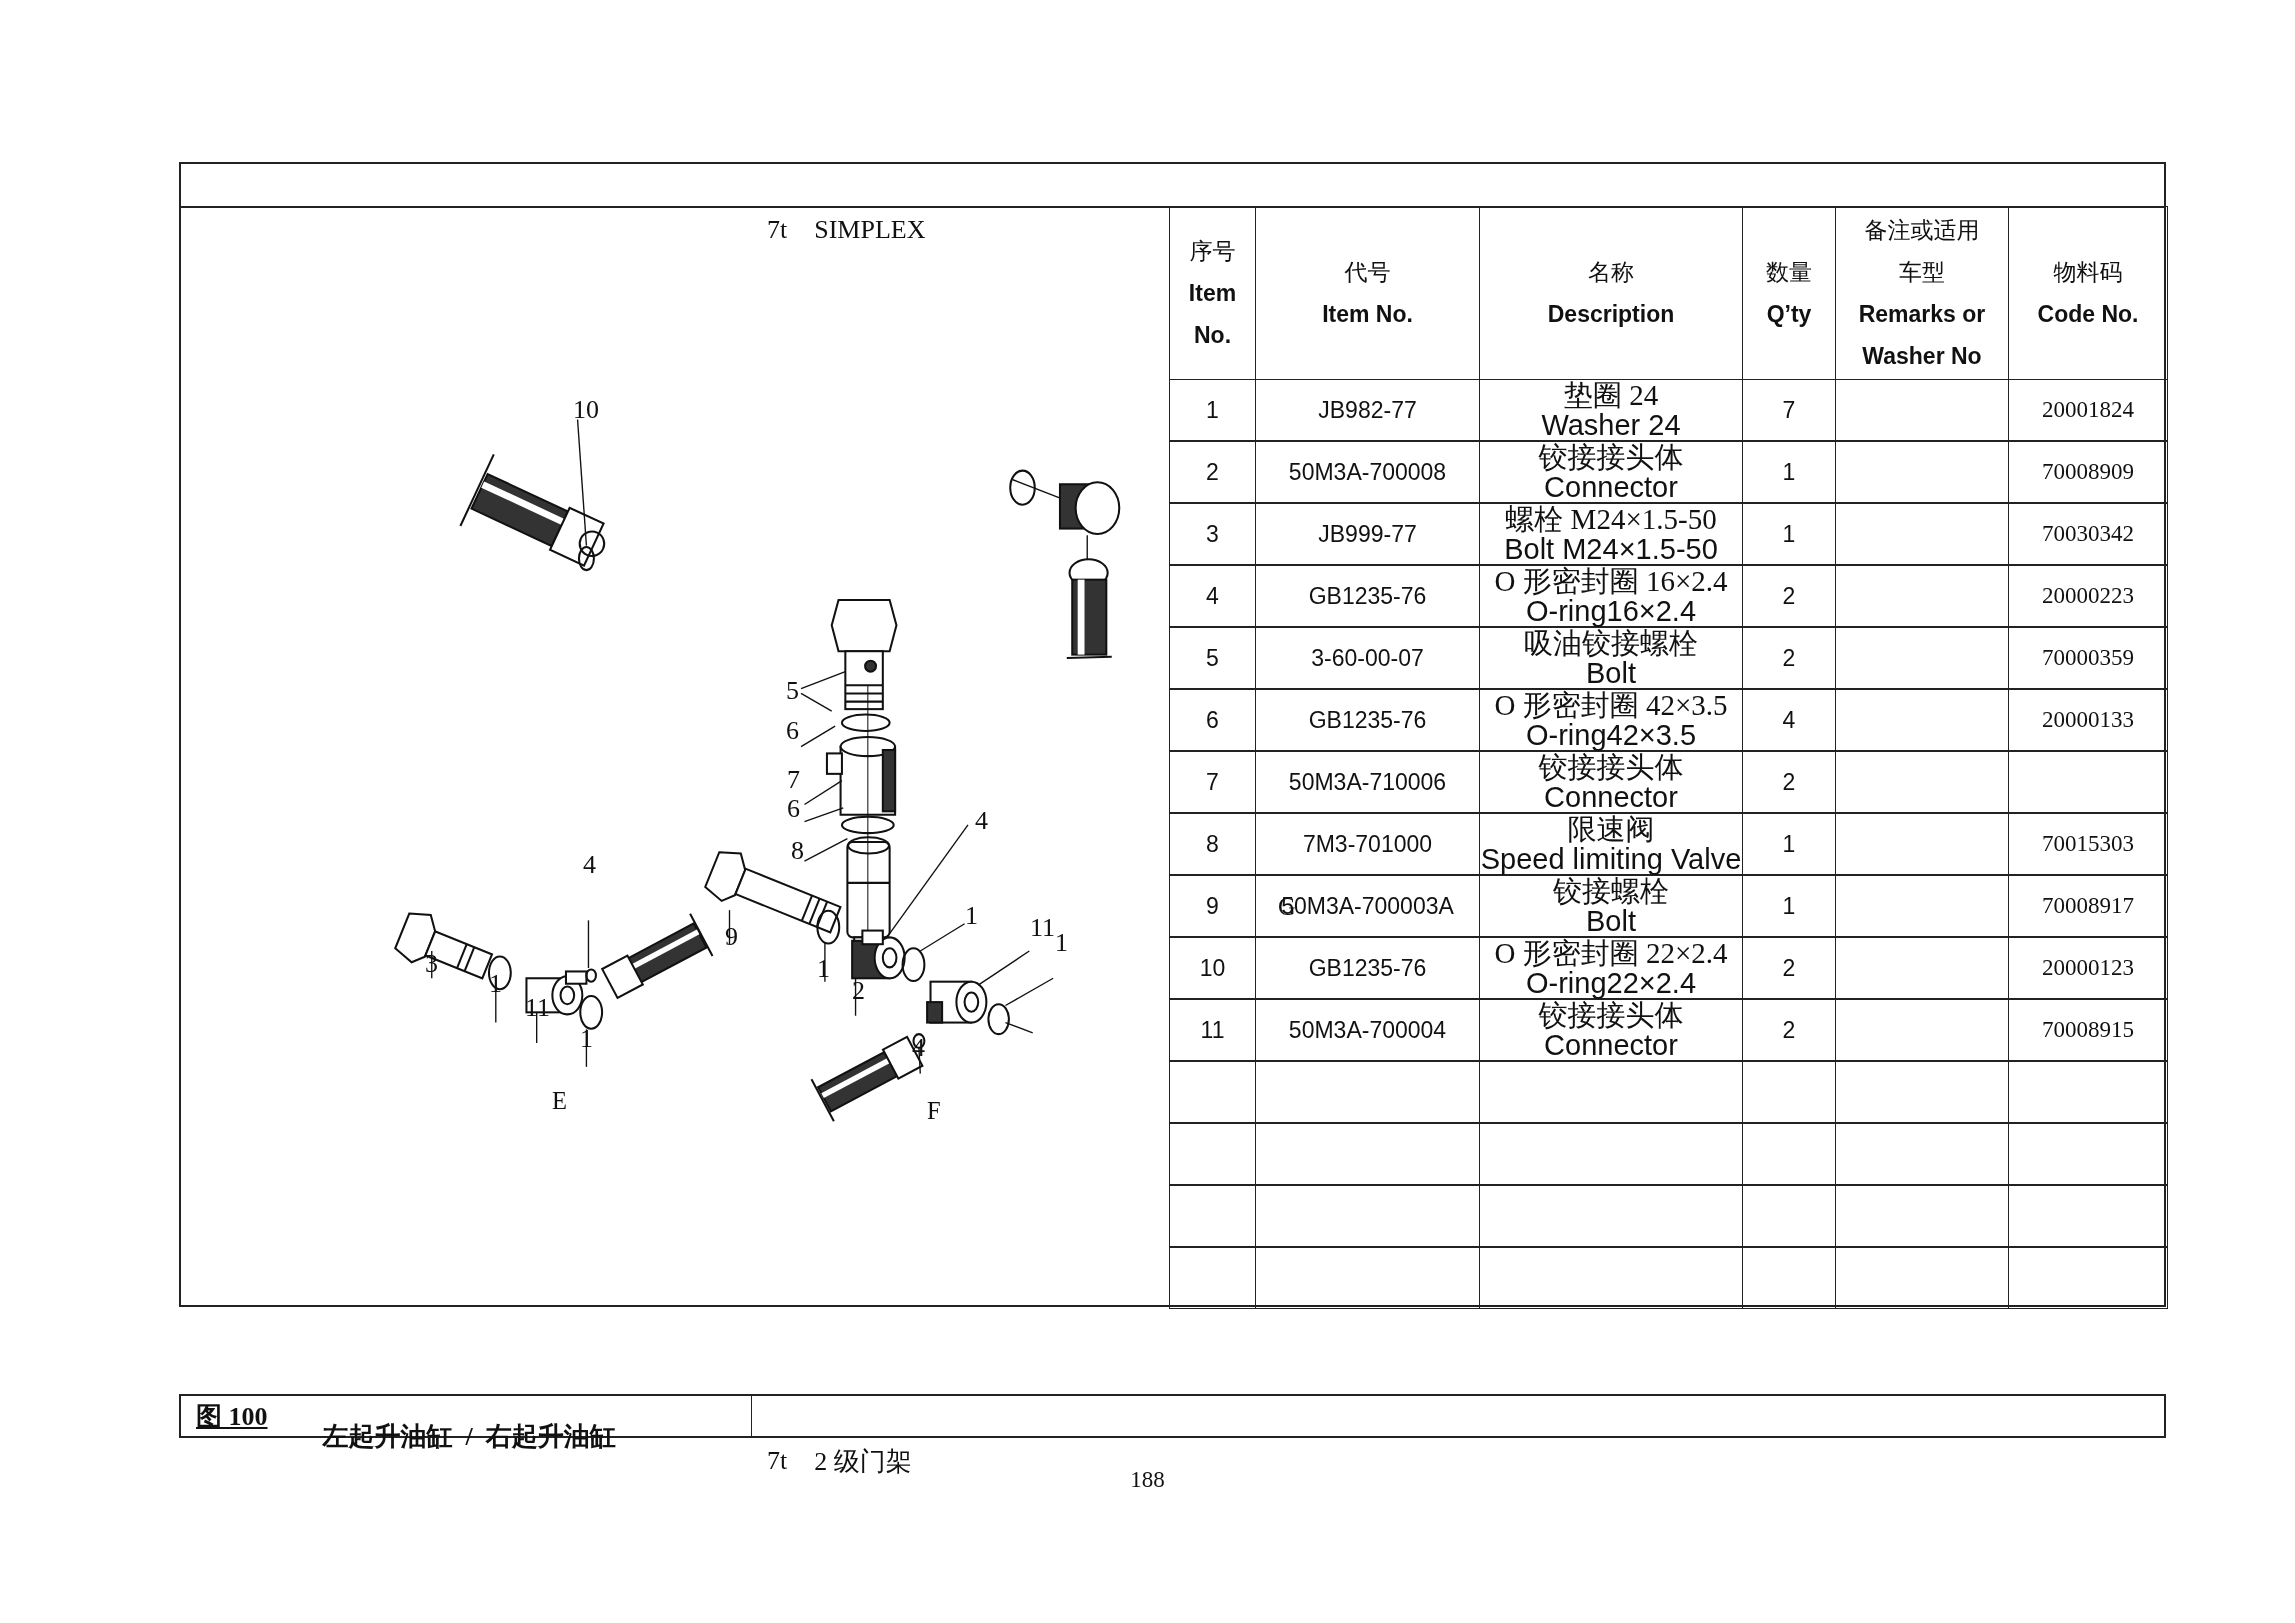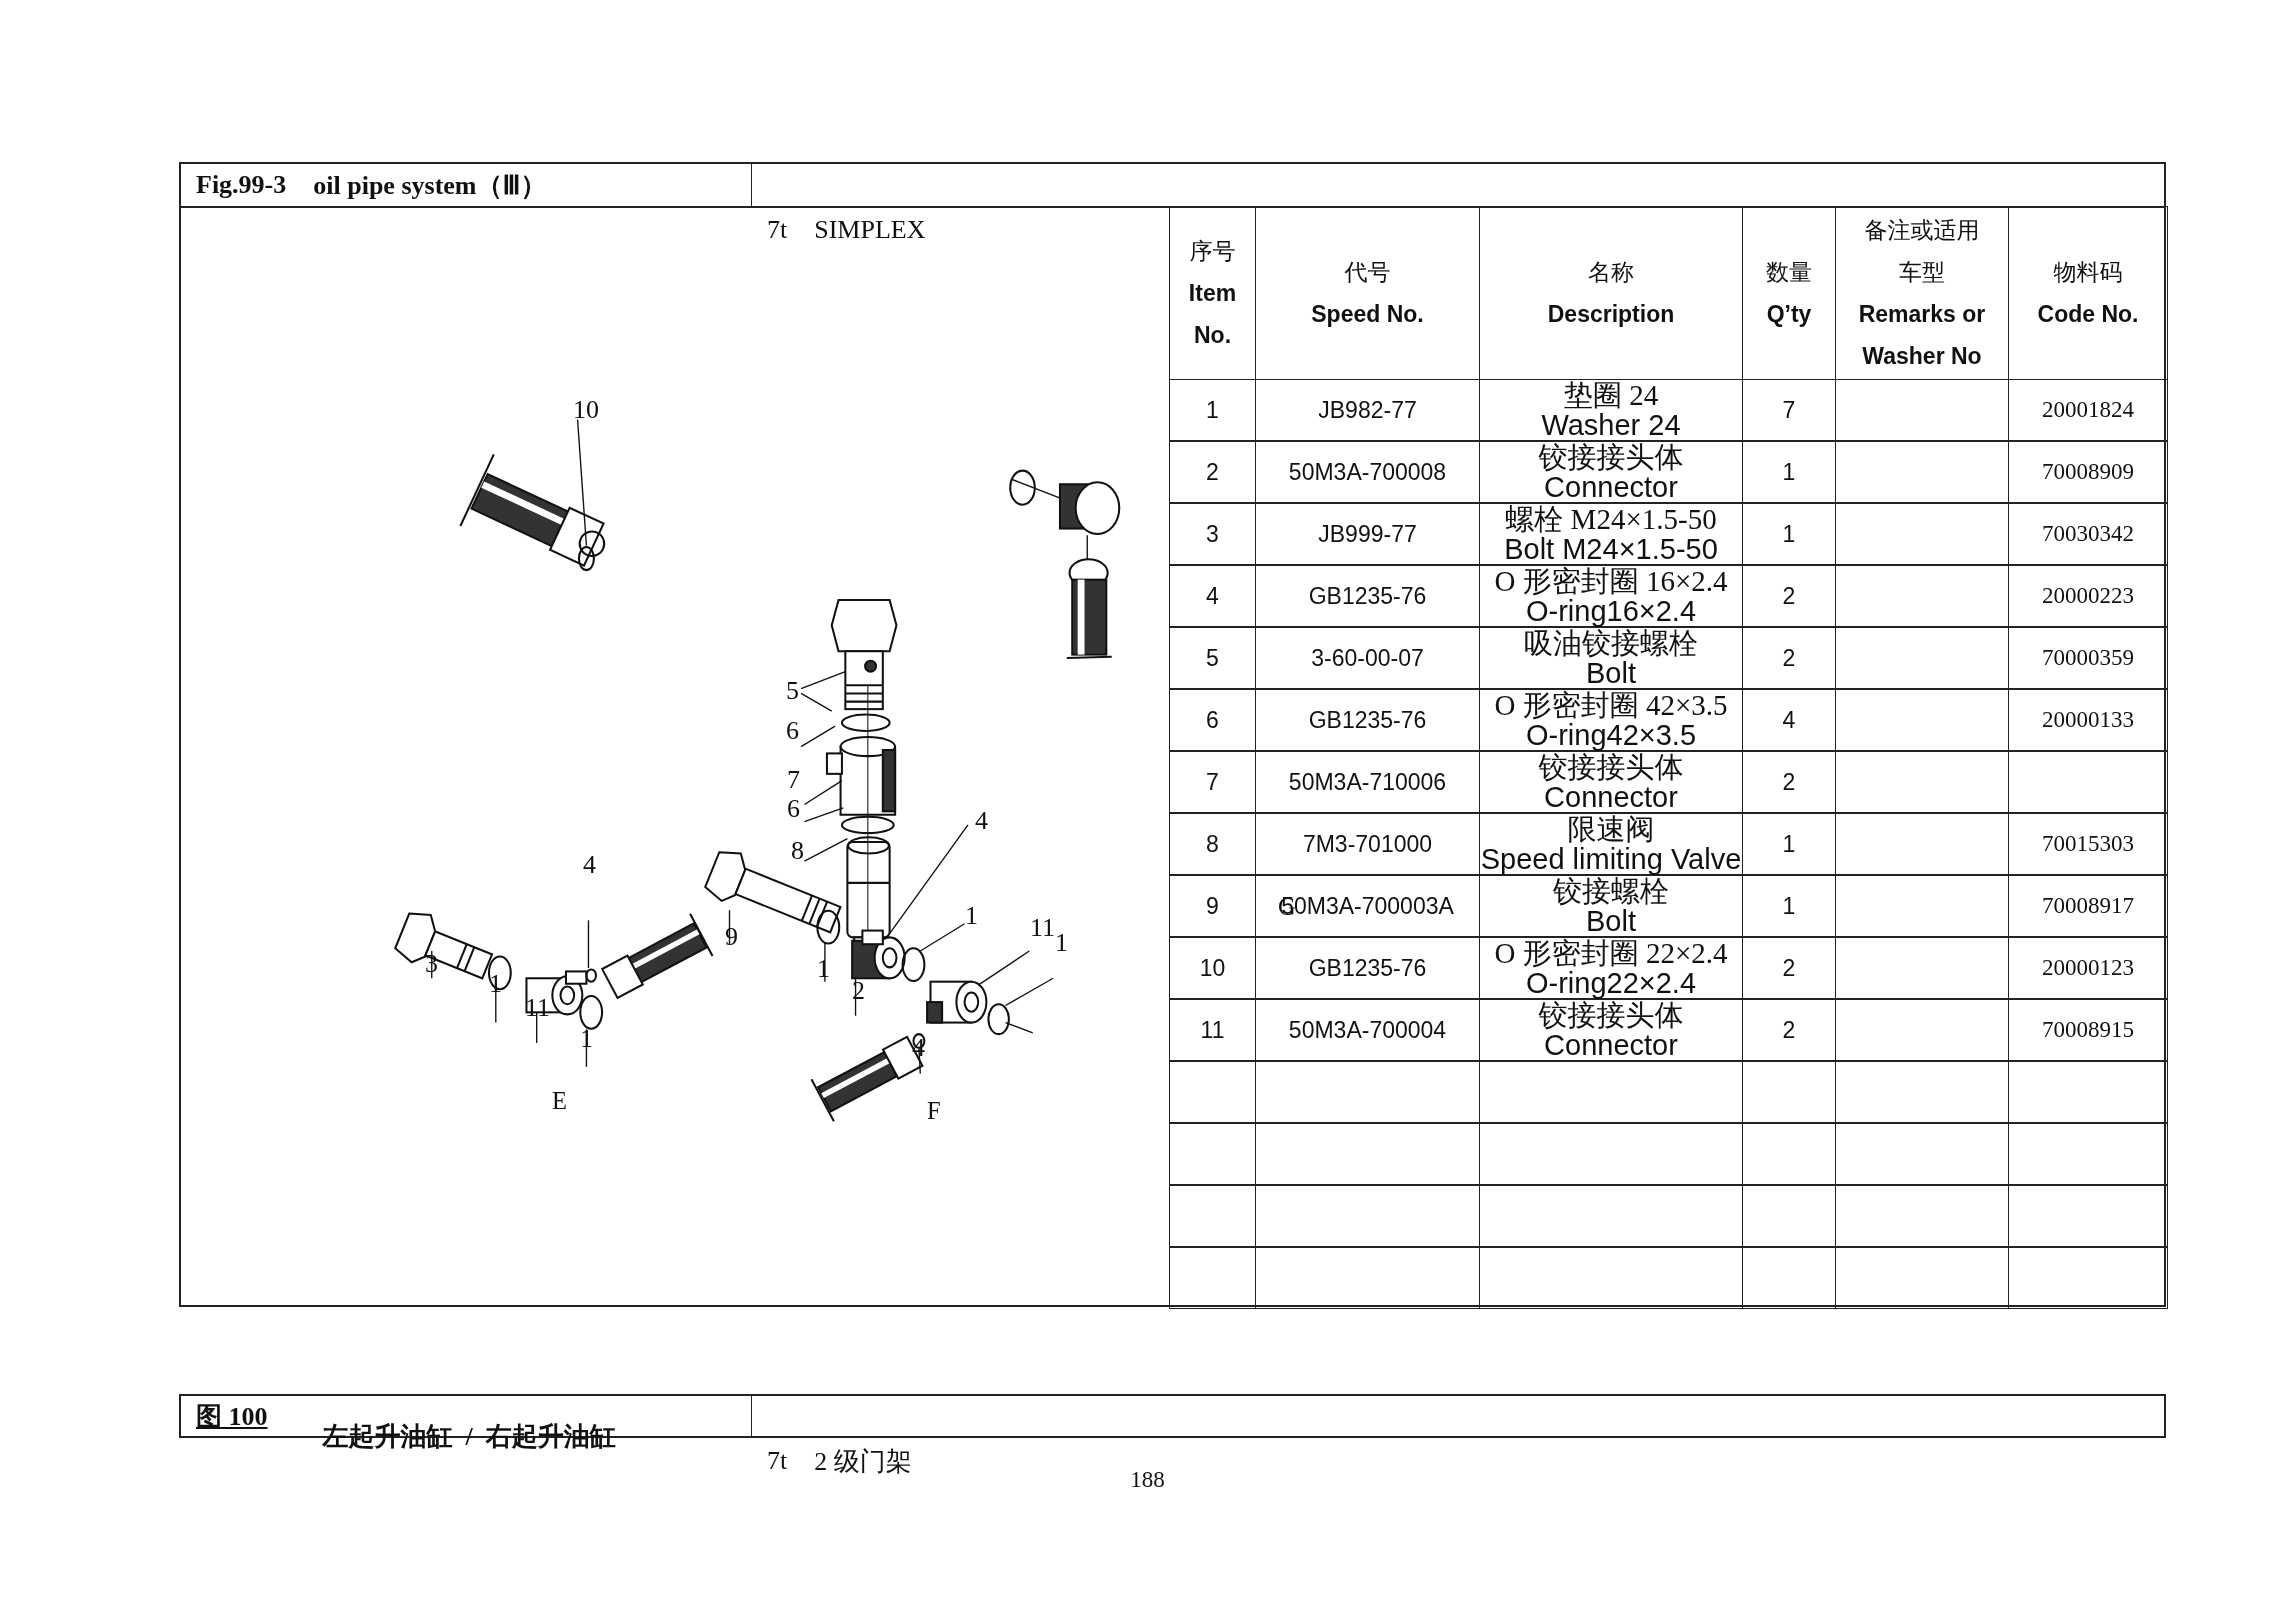--- a/index.html
+++ b/index.html
@@ -31,21 +31,20 @@
   .frame2 .title-left .fig { font-weight:bold; margin-right:55px;text-decoration:underline; }
   .frame2 .title-left .name { font-weight:bold;margin-top:40px; }
   .frame2 .title-right { height:40px; }
   .page-number { position:absolute; left:0; width:100%; top:1467px; text-align:center; font-size:23px; font-family:"Liberation Serif", serif; }
 </style>
 </head>
 <body>
 
 <div class="frame">
   <div class="title-row">
-    <div class="title-left"><span class="fig">Fig.99-3</span><span>oil pipe system（Ⅲ）</span></div>
     <div class="title-right"><span class="tonnage">7t</span><span>SIMPLEX</span></div>
   </div>
 
   <div class="diagram">
     <svg width="988" height="1099" viewBox="0 0 1450 1612">
       <g stroke="#111" stroke-width="3" fill="none">
 
         <g transform="translate(450,390) rotate(25)">
           <rect x="0" y="0" width="130" height="56" fill="#333"></rect>
           <rect x="0" y="12" width="130" height="10" fill="#fff" stroke="none"></rect>
@@ -214,21 +213,21 @@
     </colgroup>
     <tbody>
         <tr class="head">
       <th>
             <div class="cn">序号</div>
             <div>Item</div>
             <div>No.</div>
           </th>
       <th>
             <div class="cn">代号</div>
-            <div>Speed No.</div>
+            <div>Item No.</div>
           </th>
       <th>
             <div class="cn">名称</div>
             <div>Description</div>
           </th>
       <th>
             <div class="cn">数量</div>
             <div>Q’ty</div>
           </th>
       <th>

